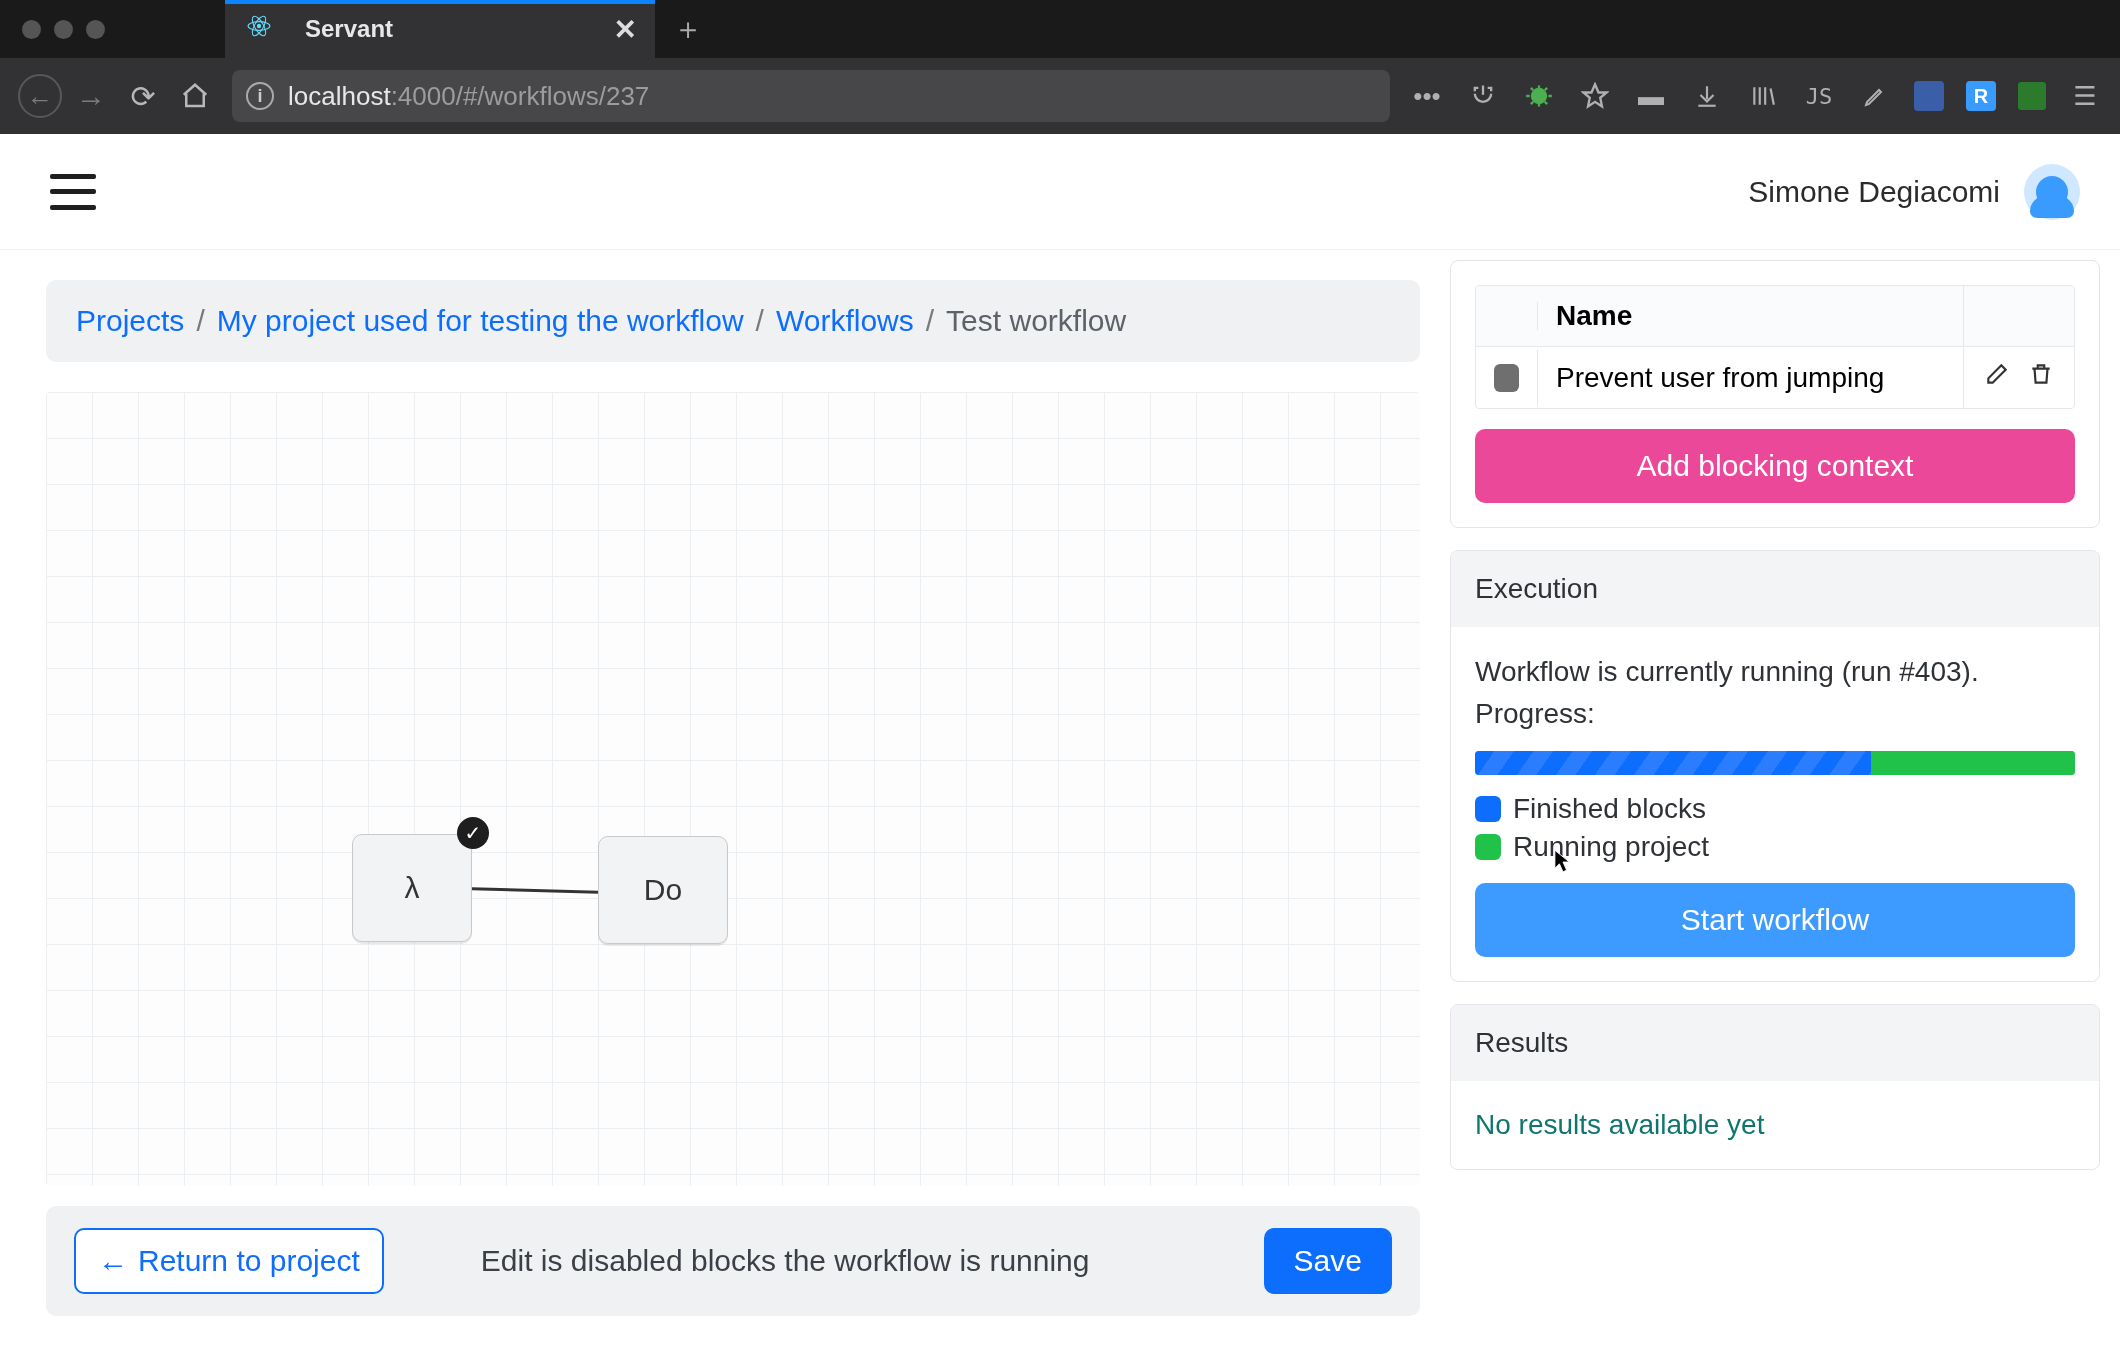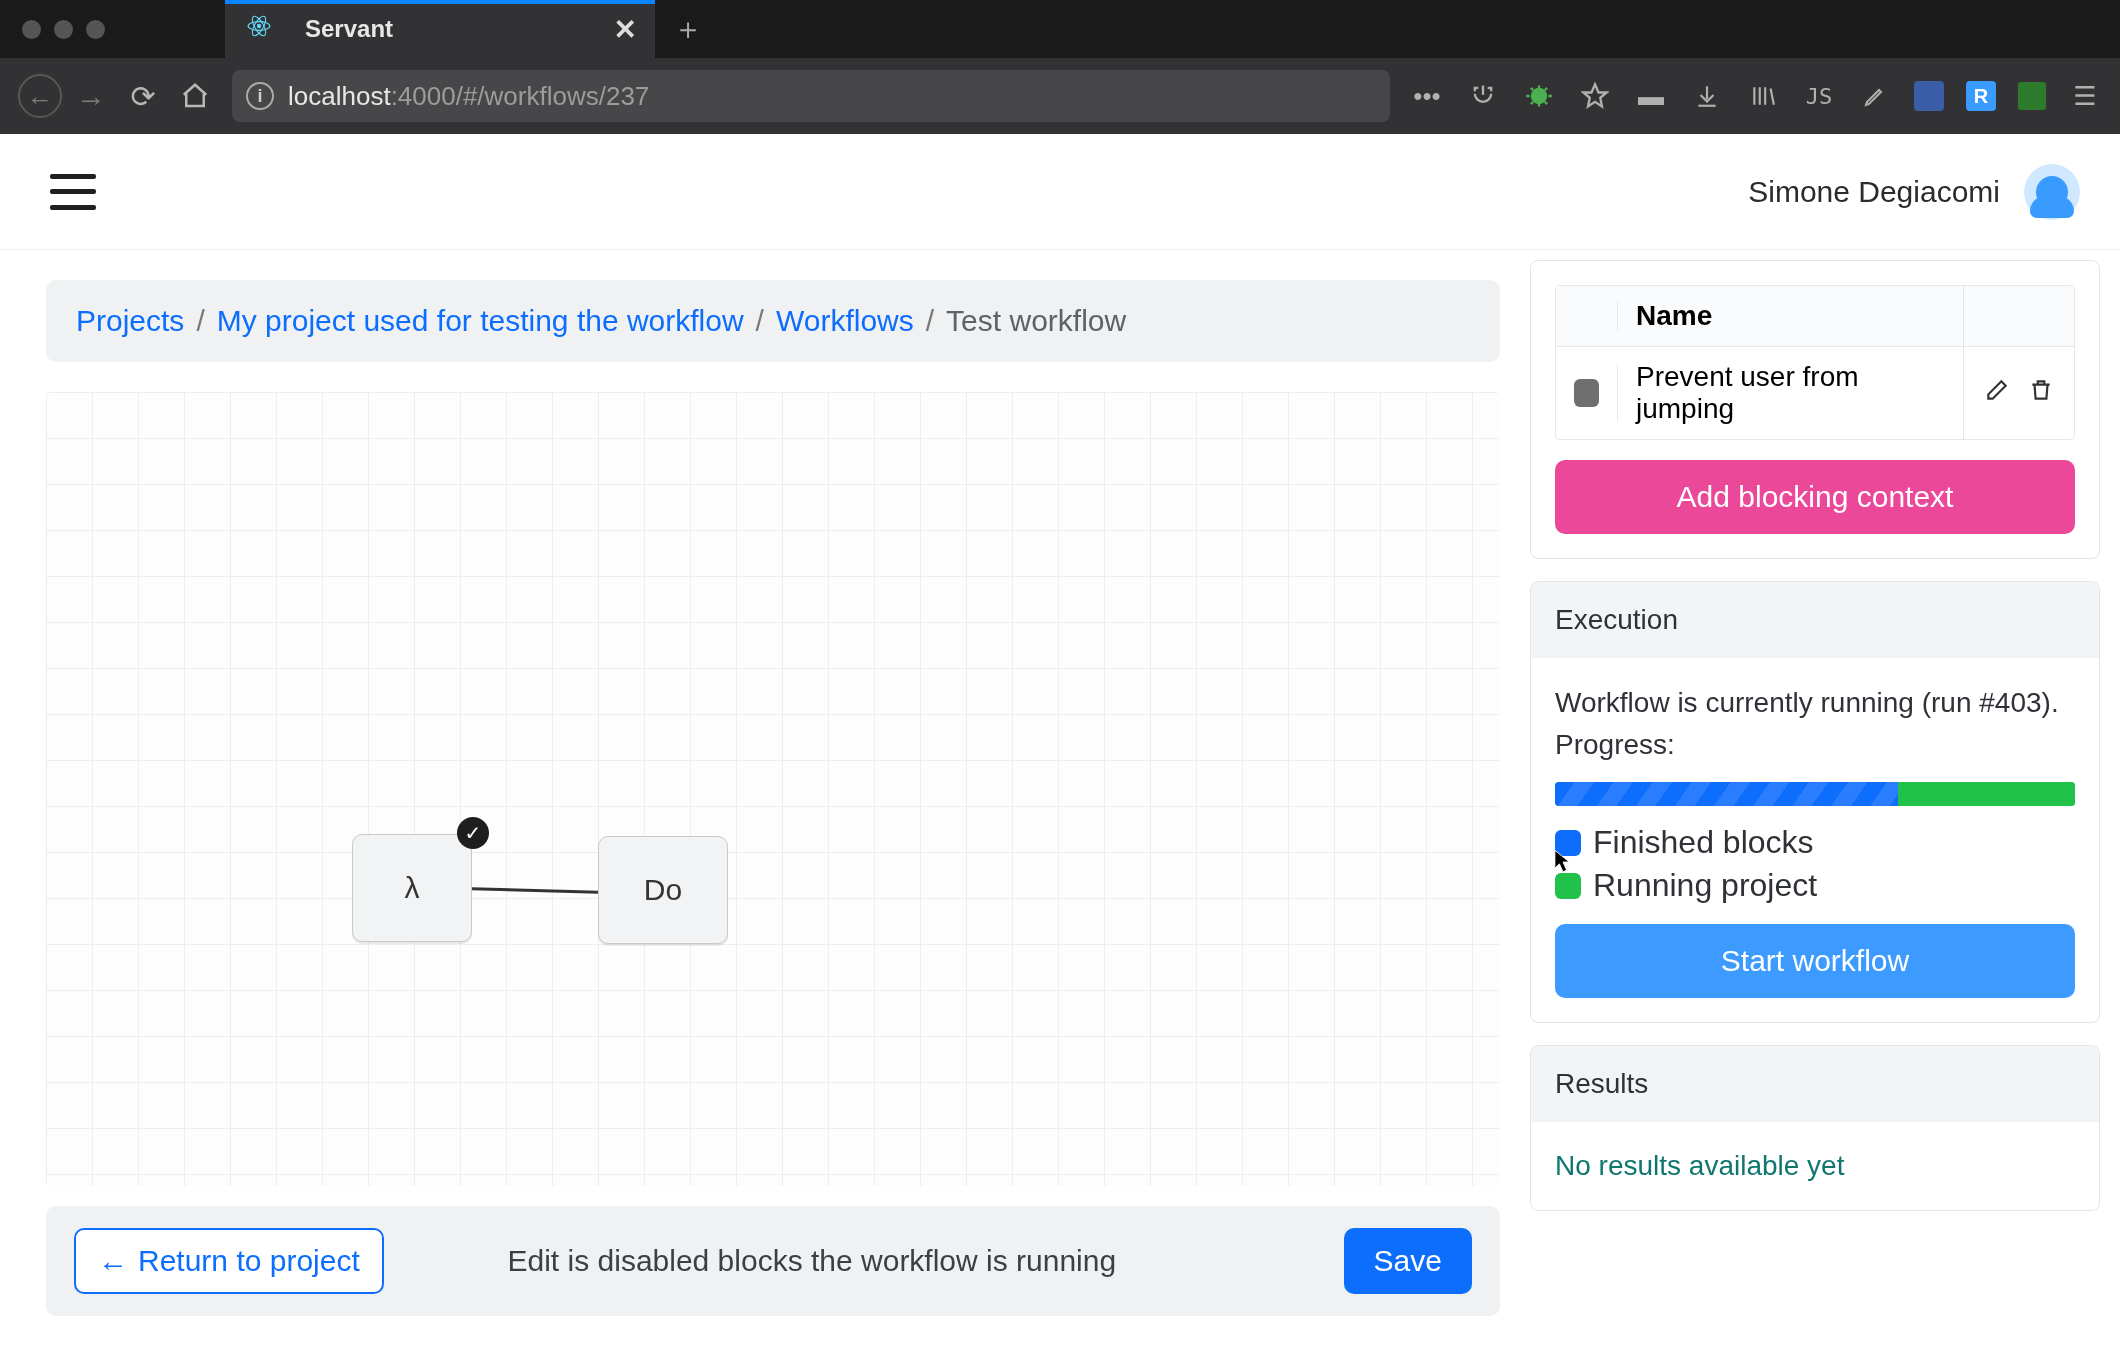--- a/index.html
+++ b/index.html
@@ -283,21 +283,21 @@
     cursor: pointer;
   }
   .edit-msg {
     font-size: 30px;
     color: #3b3f46;
     margin: 0 auto;
   }
 
   
   .side-col {
-    width: 590px;
+    width: 670px;
     padding: 10px 20px 40px 0;
     display: flex;
     flex-direction: column;
     gap: 22px;
     overflow-y: auto;
   }
   .panel {
     border: 1px solid #e3e5e9;
     border-radius: 8px;
     background: #fff;
@@ -380,21 +380,21 @@
     display:flex;
   }
   .progress .seg-finished{
     height:100%;
     background: repeating-linear-gradient(125deg,#0d6efd,#0d6efd 16px,#2a7dff 16px,#2a7dff 32px);
   }
   .progress .seg-running{
     height:100%;
     background:#21c24a;
   }
-  .legend { font-size: 32px; color:#2e3136; display:flex; flex-direction:column; gap:6px; margin-bottom:20px;}
+  .legend { font-size: 28px; color:#2e3136; display:flex; flex-direction:column; gap:6px; margin-bottom:20px;}
   .legend div{ display:flex; align-items:center; gap:12px;}
   .sw { width:26px; height:26px; border-radius:6px; display:inline-block;}
   .sw.blue{ background:#0d6efd;}
   .sw.green{ background:#21c24a;}
 
   .results-text{
     font-size:28px;
     color:#0f766e;
     padding: 28px 24px;
   }

